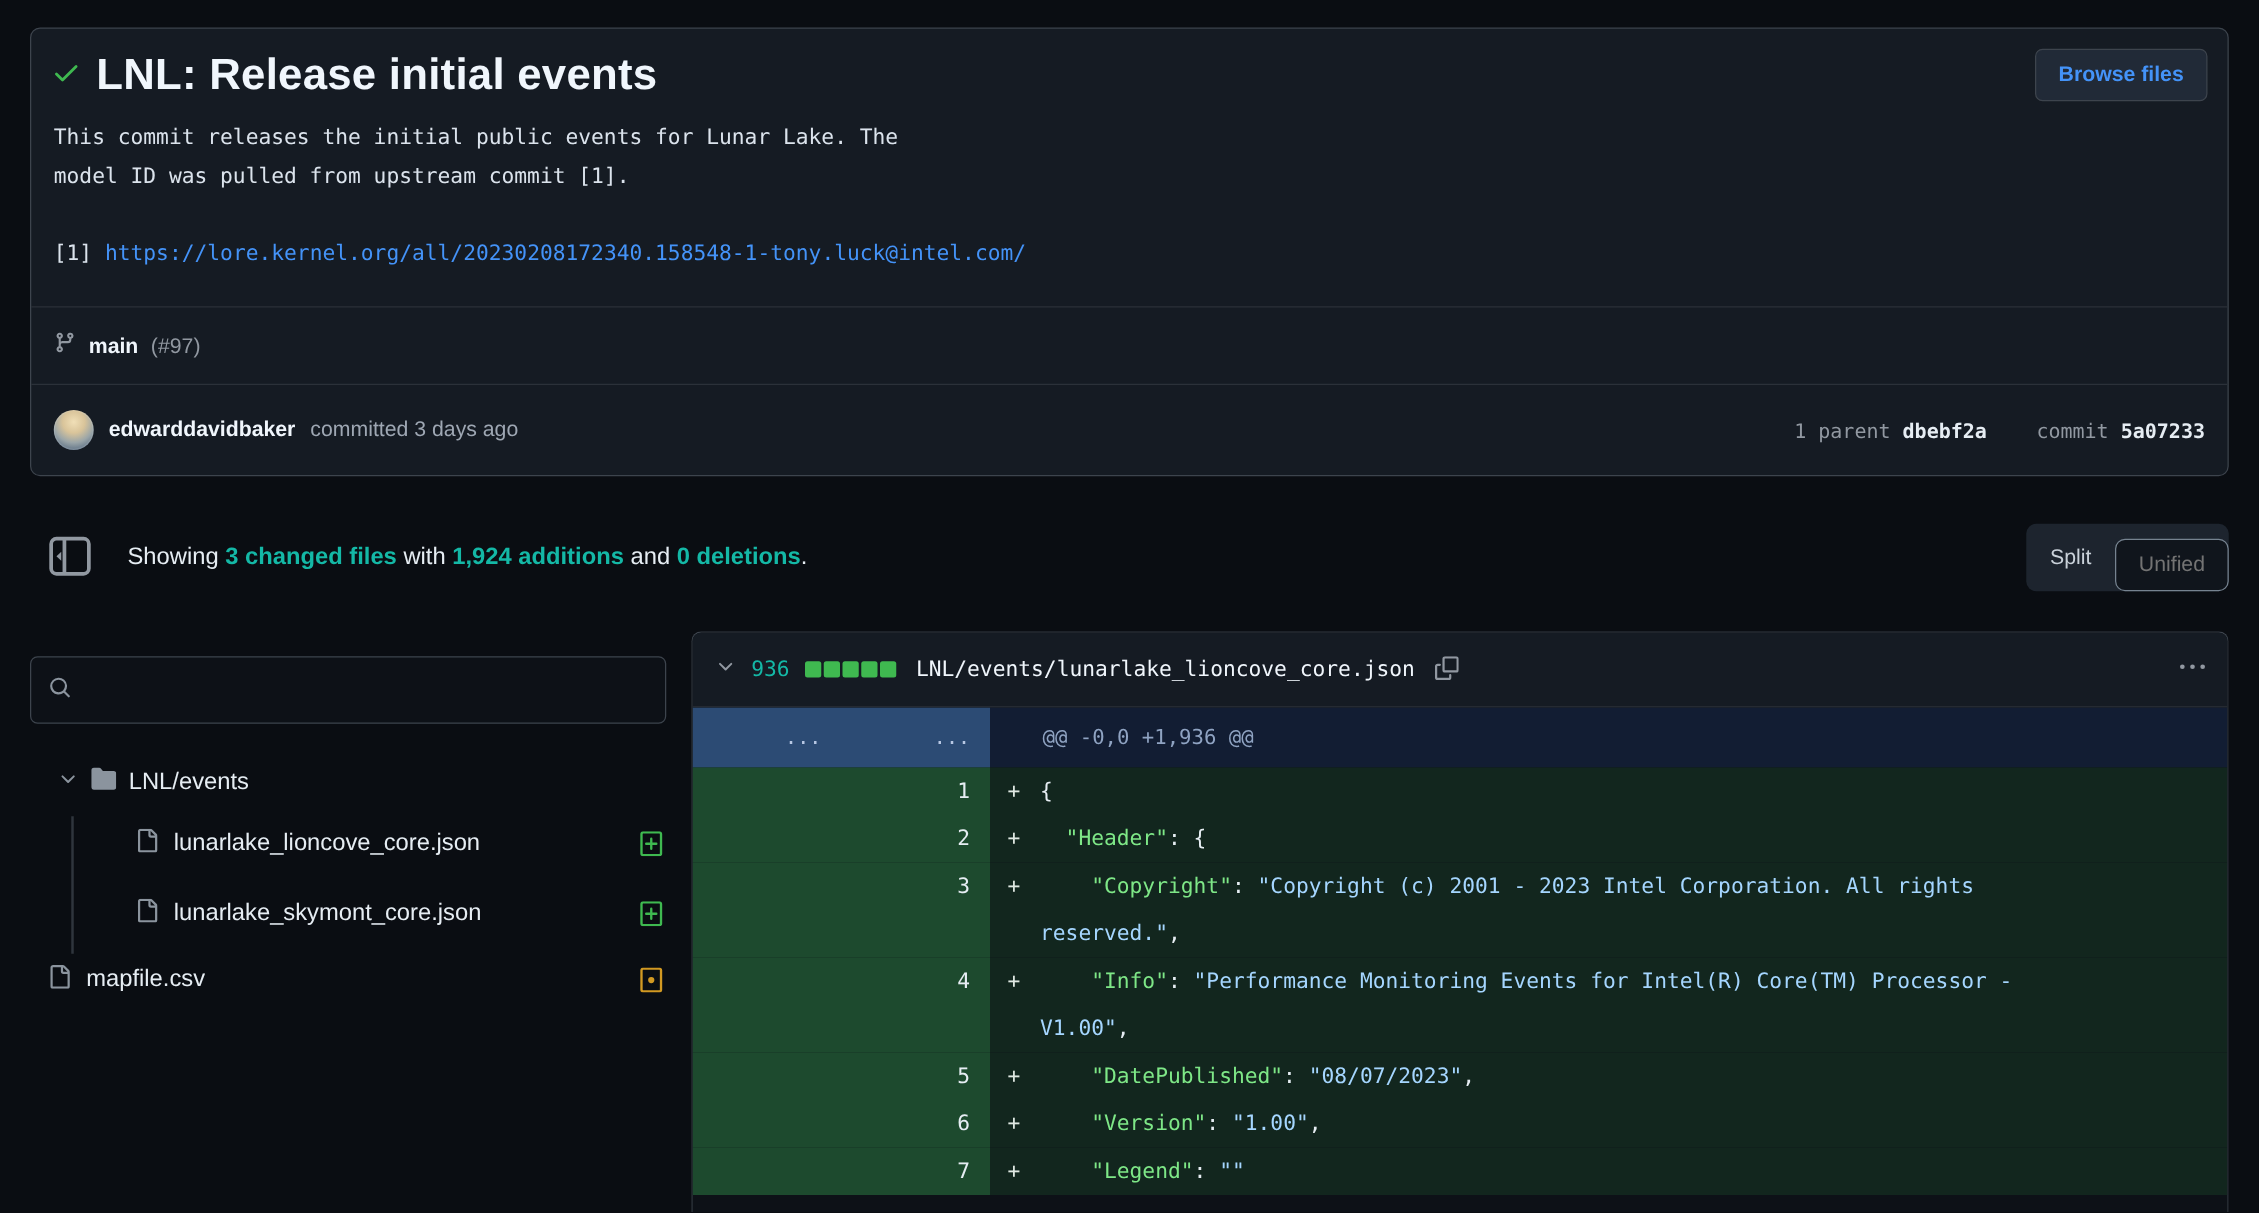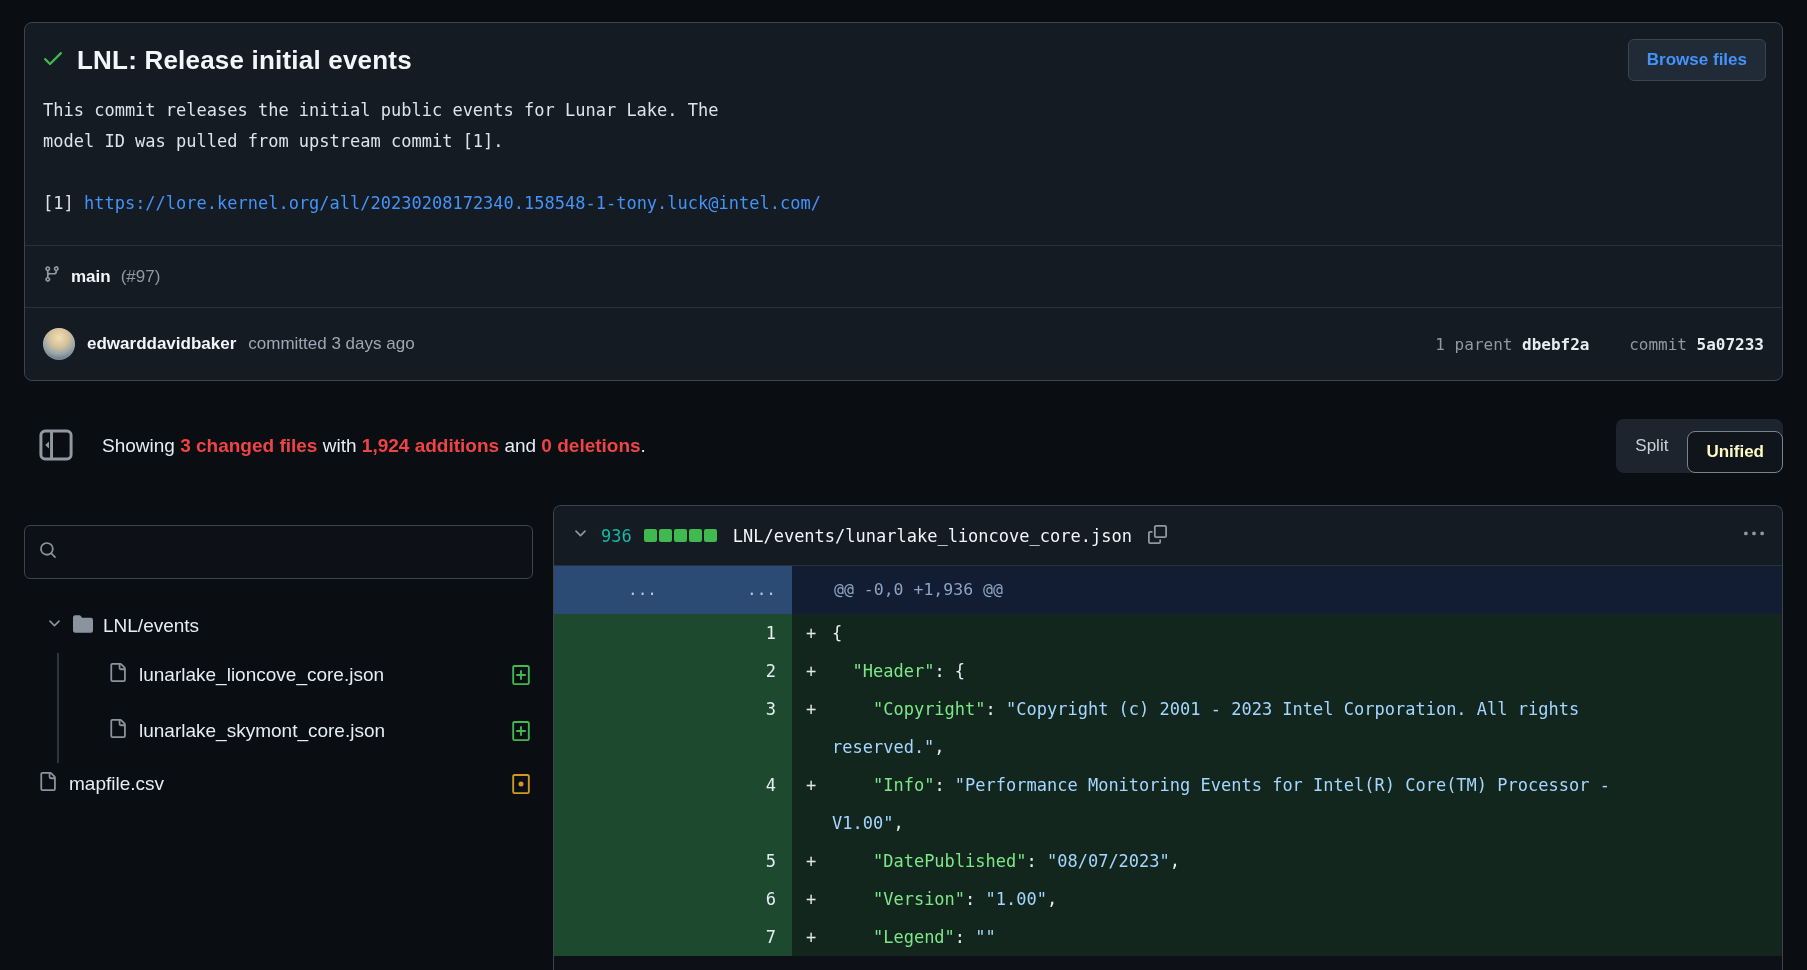--- a/index.html
+++ b/index.html
@@ -11,21 +11,21 @@
     position:relative;
   }
   .mono { font-family:"DejaVu Sans Mono", monospace; }
 
   
   .commit-box {
     position:absolute; left:24px; top:22px; width:1759px;
     background:#151b23; border:1px solid #3d444d; border-radius:8px;
   }
   .title-row { display:flex; align-items:center; gap:12px; padding:16px 16px 4px 16px; }
-  .title-row h1 { font-size:26px; font-weight:700; color:#f0f6fc; letter-spacing:.2px; }
+  .title-row h1 { font-size:35px; font-weight:700; color:#f0f6fc; letter-spacing:.2px; }
   .check { flex:none; }
   .browse-btn {
     margin-left:auto; background:#212a37; border:1px solid #3d444d; border-radius:6px;
     color:#4493f8; font-size:17px; font-weight:600; padding:10px 18px; cursor:pointer;
     font-family:"Liberation Sans", sans-serif;
   }
   .commit-message { padding:10px 18px 0 18px; font-size:17px; line-height:31px; color:#dbe3ec; }
   .msg-gap { height:31px; }
   .ref-line a { color:#4493f8; text-decoration:none;margin-top:12px; }
   .divider { border-top:1px solid #2b3139; margin-top:26px; }
@@ -41,27 +41,27 @@
   .author-name { font-weight:700; font-size:17px; color:#f0f6fc; }
   .committed { font-size:17px; color:#9ea7b3; }
   .commit-meta { margin-left:auto; font-size:16px; color:#9198a1; }
   .commit-meta .sha { color:#e6edf3; font-weight:700; }
   .commit-meta .commit-label { margin-left:30px; }
 
   
   .toolbar { position:absolute; left:24px; right:24px; top:420px; height:52px; display:flex; align-items:center; }
   .tree-toggle { background:none; border:none; cursor:pointer; width:36px; height:36px; margin-left:14px; }
   .summary { margin-left:28px; font-size:19px; color:#e6edf3; }
-  .summary b { color:#ef4444; font-weight:700;margin-top:44px; }
+  .summary b { color:#14b8a6; font-weight:700;margin-top:44px; }
   .seg { margin-left:auto; display:flex; background:#1d242e; border-radius:8px; align-items:stretch; }
   .seg-btn {
     background:none; border:1px solid transparent; color:#c9d1d9; font-size:17px;
     padding:10px 18px; border-radius:8px; cursor:pointer; font-family:"Liberation Sans", sans-serif;
   }
-  .seg-btn.selected { background:#10151c; border-color:#768390; color:#fef9c3; font-weight:700;margin-top:12px; }
+  .seg-btn.selected { background:#10151c; border-color:#768390; color:#737373; font-weight:400;margin-top:12px; }
 
   
   .content { position:absolute; left:24px; right:24px; top:505px; bottom:0; display:flex; gap:20px; overflow:hidden; }
 
   
   .sidebar { width:509px; flex:none; padding-top:20px; }
   .filter-box {
     display:flex; align-items:center; gap:10px; height:54px; border:1px solid #3d444d;
     border-radius:6px; padding:0 14px; background:#0d1117;
   }

